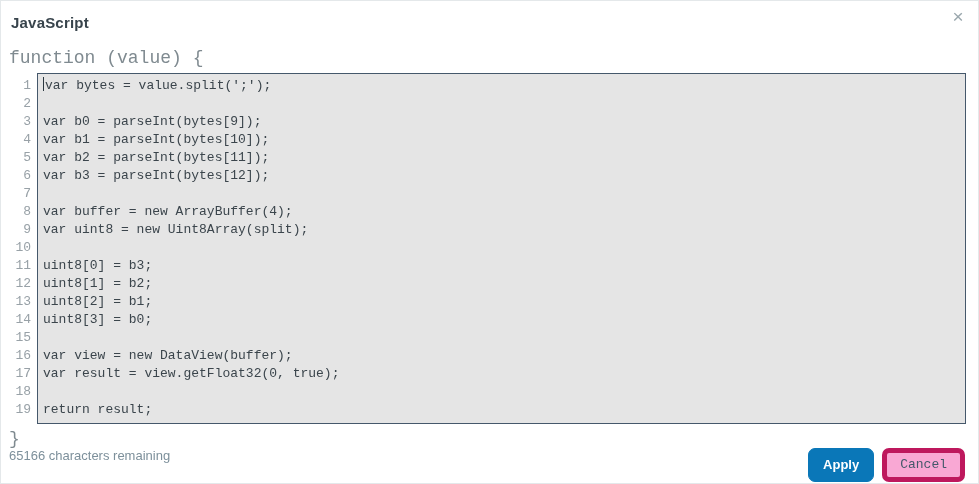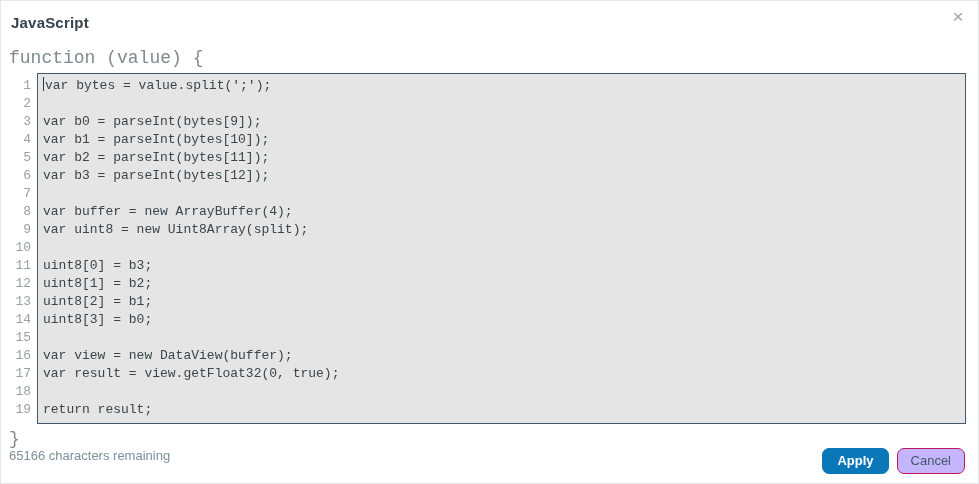--- a/index.html
+++ b/index.html
@@ -79,21 +79,21 @@
   .btn {
     font-family: "Liberation Sans", sans-serif;
     font-size: 13px; line-height: 16px;
     padding: 4px 13px; border-radius: 7px; cursor: pointer;
   }
   .btn-primary {
     background: #0a77b8; border: 1px solid #0a77b8; color: #fff; font-weight: bold;
     padding: 4px 14px;
   }
   .btn-secondary {
-    background: #c4b5fd; border: 1px solid #be185d; color: #44586a;
+    background: #f9a8d4; border: 5px solid #be185d; color: #44586a; font-family: Liberation Mono, monospace;
   }
 </style>
 </head>
 <body>
 
 <div class="dialog">
 
   <div class="dialog-header">
     <span class="dialog-title">JavaScript</span>
     <button class="close-btn">×</button>

